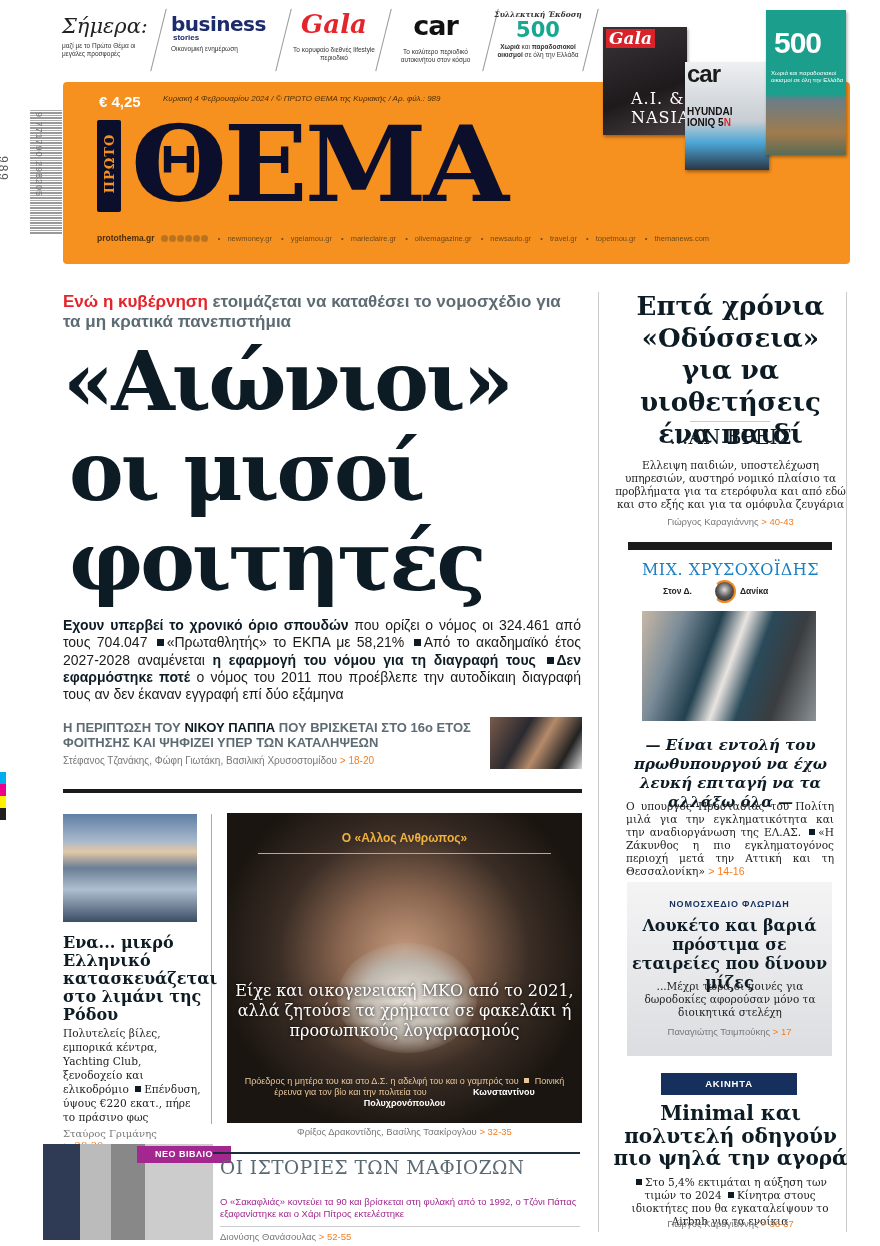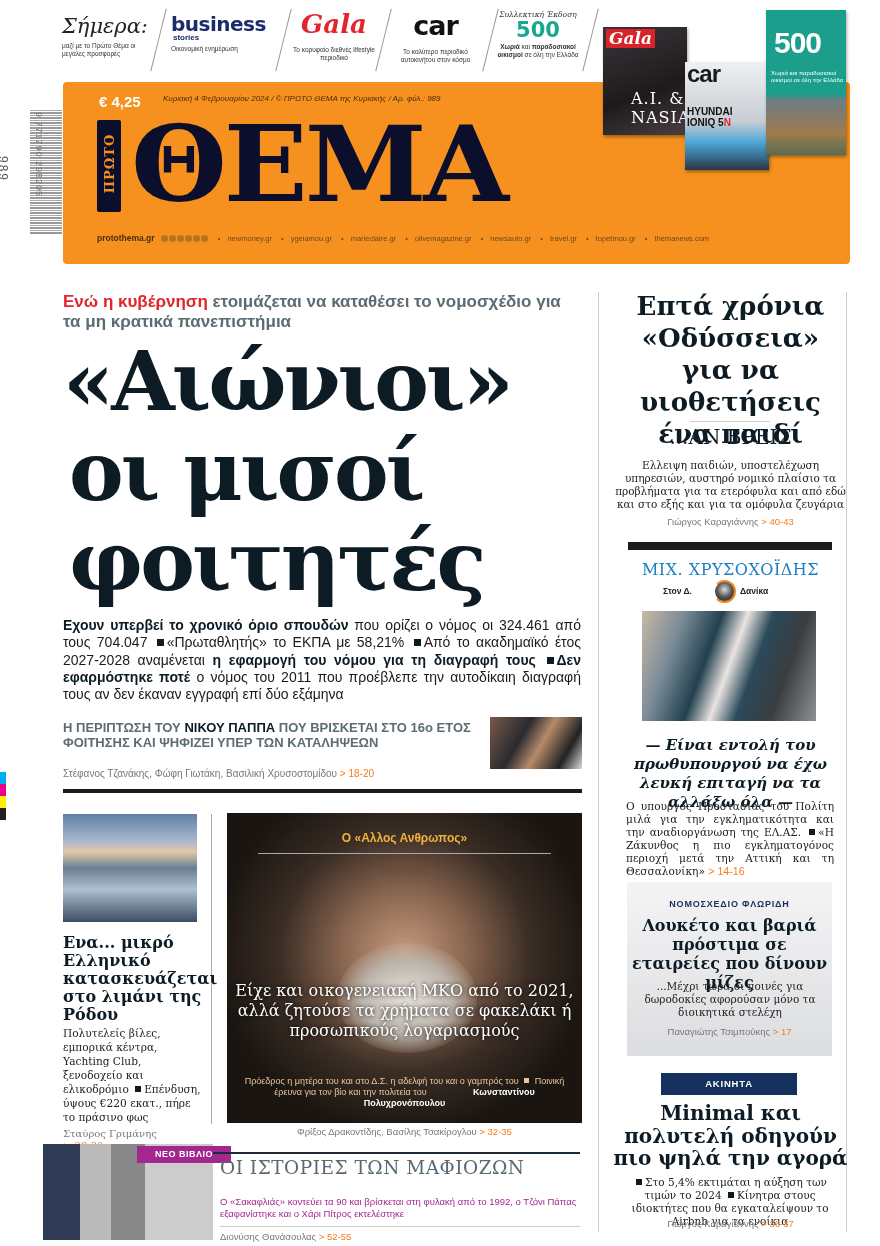--- a/index.html
+++ b/index.html
@@ -9,21 +9,21 @@
   
   .promo { position: absolute; top: 0; left: 55px; width: 540px; height: 80px; }
   .promo-item { position: absolute; top: 8px; height: 60px; text-align: center; }
   .promo-slash { position: absolute; top: 8px; width: 1px; height: 64px; background: #999; transform: rotate(14deg); }
   .promo-small { font-size: 6.5px; line-height: 8px; color: #333; }
   .simera { font-family: "DejaVu Serif", serif; font-style: italic; font-size: 21px; color: #222; text-align: left; }
   .biz { font-family: "DejaVu Sans", sans-serif; font-weight: bold; font-size: 20px; color: #1b2b6b; letter-spacing: -0.5px; line-height: 20px; }
   .biz-sub { font-size: 8px; font-weight: bold; color: #1b2b6b; text-align: left; padding-left: 2px; line-height: 8px; }
   .gala { font-family: "DejaVu Serif", serif; font-style: italic; font-weight: bold; font-size: 26px; color: #e3262c; line-height: 28px; }
   .car { font-family: "DejaVu Sans", sans-serif; font-weight: bold; font-size: 27px; color: #111; line-height: 28px; letter-spacing: -1px; }
-  .ed-top { font-family: "DejaVu Serif", serif; font-style: italic; font-size: 7.5px; color: #333; }
+  .ed-top { font-family: "DejaVu Serif", serif; font-style: italic; font-size: 7.5px; color: #333; font-weight: bold; }
   .five { font-family: "DejaVu Sans", sans-serif; font-weight: bold; font-size: 21px; color: #17a88f; line-height: 22px; }
 
   
   .mast { position: absolute; left: 63px; top: 82px; width: 787px; height: 182px; background: #f6901e; border-radius: 4px; }
   .price { position: absolute; left: 36px; top: 11px; font-weight: bold; font-size: 15px; color: #fff; }
   .dateline { position: absolute; left: 100px; top: 12px; font-size: 8px; color: #4a2e0b; font-style: italic; }
   .proto-box { position: absolute; left: 34px; top: 38px; width: 24px; height: 92px; background: #0b0f2c; border-radius: 2px; }
   .proto-text { position: absolute; left: -34px; top: 36px; width: 92px; text-align: center; transform: rotate(-90deg); font-family: "DejaVu Serif", serif; font-weight: bold; font-size: 13px; color: #f6901e; letter-spacing: 1px; }
   .thema { position: absolute; left: 68px; top: 18px; font-family: "DejaVu Serif", serif; font-weight: bold; font-size: 104px; line-height: 130px; color: #0b0f2c; letter-spacing: -3px; transform: scaleX(1.06); transform-origin: left; }
   .sites { position: absolute; left: 34px; top: 151px; font-size: 7.5px; color: #6e4a1c; white-space: nowrap; }
@@ -202,21 +202,21 @@
   <div style="padding-left:6px">φοιτητές</div>
 </div>
 <div class="lead-body">
   <b>Εχουν υπερβεί το χρονικό όριο σπουδών</b><span> που ορίζει ο νόμος οι 324.461 από τους 704.047</span>
   <span class="sq"></span><span>«Πρωταθλητής» το ΕΚΠΑ με 58,21%</span>
   <span class="sq"></span><span>Από το ακαδημαϊκό έτος 2027-2028 αναμένεται </span><b>η εφαρμογή του νόμου για τη διαγραφή τους</b>
   <span class="sq"></span><b>Δεν εφαρμόστηκε ποτέ</b><span> ο νόμος του 2011 που προέβλεπε την αυτοδίκαιη διαγραφή τους αν δεν έκαναν εγγραφή επί δύο εξάμηνα</span>
 </div>
 <div class="sub-case">
   <span>Η ΠΕΡΙΠΤΩΣΗ ΤΟΥ </span><span class="dark">ΝΙΚΟΥ ΠΑΠΠΑ</span><span> ΠΟΥ ΒΡΙΣΚΕΤΑΙ ΣΤΟ 16ο ΕΤΟΣ ΦΟΙΤΗΣΗΣ ΚΑΙ ΨΗΦΙΖΕΙ ΥΠΕΡ ΤΩΝ ΚΑΤΑΛΗΨΕΩΝ</span>
-  <div style="font-weight:normal;margin-top:16px;" class="byline"><span>Στέφανος Τζανάκης, Φώφη Γιωτάκη, Βασιλική Χρυσοστομίδου </span><span class="pg">&gt; 18-20</span></div>
+  <div style="font-weight:normal;margin-top:3px;" class="byline"><span>Στέφανος Τζανάκης, Φώφη Γιωτάκη, Βασιλική Χρυσοστομίδου </span><span class="pg">&gt; 18-20</span></div>
 </div>
 <div class="case-img"></div>
 
 <div class="thick-rule"></div>
 <div class="col-rule" style="left:211px;top:814px;height:310px;"></div>
 <div class="col-rule" style="left:598px;top:292px;height:940px;background:#ccc;"></div>
 <div class="col-rule" style="left:846px;top:292px;height:940px;background:#ccc;"></div>
 
 <div class="rhodes-img"></div>
 <div class="rhodes-head">Ενα... μικρό Ελληνικό κατασκευάζεται στο λιμάνι της Ρόδου</div>

